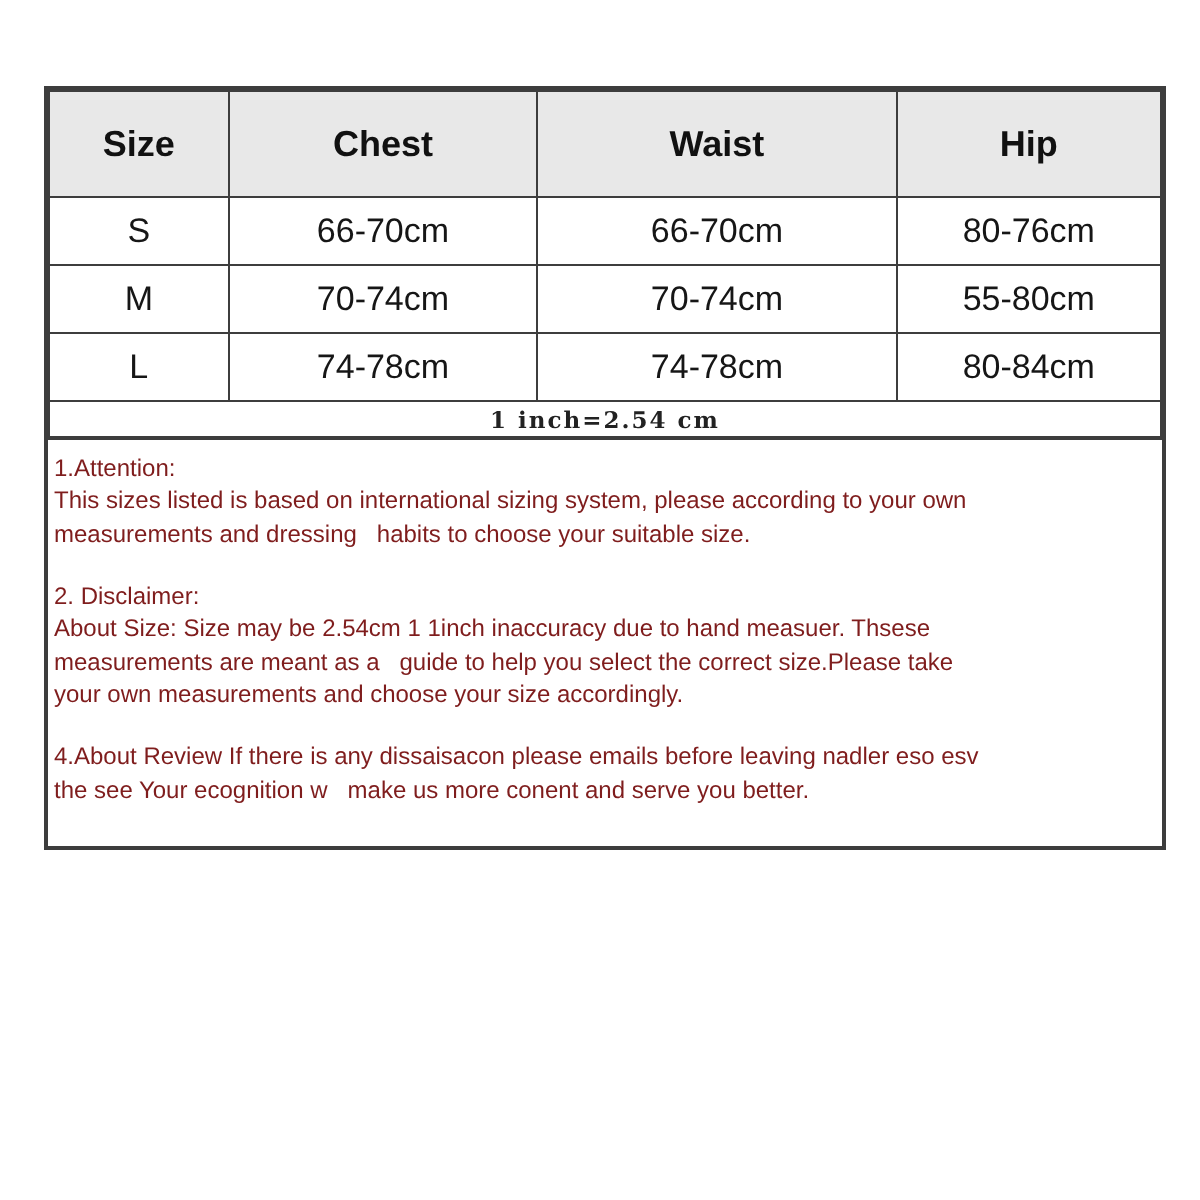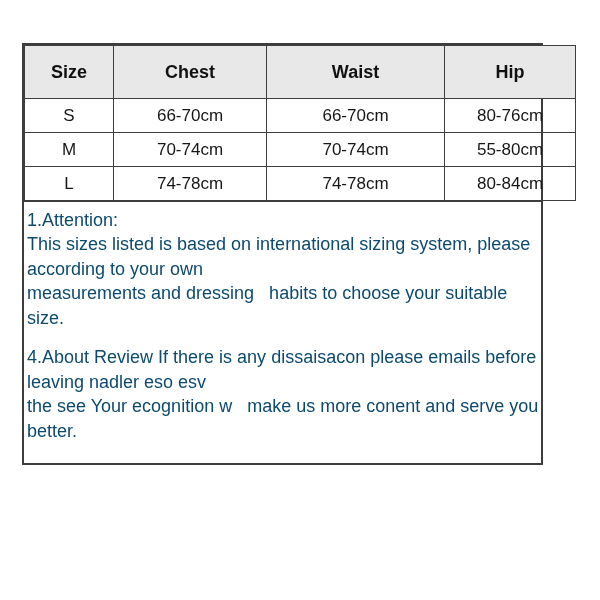--- a/index.html
+++ b/index.html
@@ -9,21 +9,21 @@
     height: 600px;
     background: #ffffff;
     font-family: "Liberation Sans", sans-serif;
     color: #1c1c1c;
     overflow: hidden;
   }
   .sheet {
     position: absolute;
     left: 22px;
     top: 43px;
-    width: 521px;
+    width: 561px;
     box-sizing: border-box;
     border: 2px solid #3d3d3d;
     background: #ffffff;
   }
   table.size-table {
     border-collapse: collapse;
     table-layout: fixed;
     width: 100%;
   }
   table.size-table th,
@@ -60,25 +60,25 @@
     font-size: 12.5px;
     height: 22px;
     letter-spacing: 0.6px;
   }
   .notes-box {
     border-top: 1px solid #3d3d3d;
     padding: 6px 2px 4px 3px;
     box-sizing: border-box;
   }
   .note-paragraph {
-    font-size: 18px;
+    font-size: 12px;
     line-height: 1.36;
     white-space: pre-wrap;
     margin: 0 0 15px 0;
-    color: #0c4a6e;
+    color: #7f1d1d;
   }
   .note-paragraph:last-child {
     margin-bottom: 16px;
   }
 </style>
 </head>
 <body>
 
 <div class="sheet">
 
@@ -109,24 +109,31 @@
         <td class="measure">70-74cm</td>
         <td class="measure">70-74cm</td>
         <td class="measure">55-80cm</td>
       </tr>
       <tr>
         <td class="measure">L</td>
         <td class="measure">74-78cm</td>
         <td class="measure">74-78cm</td>
         <td class="measure">80-84cm</td>
       </tr>
+      <tr>
+        <td class="note-cell note-inch" colspan="4">1 inch=2.54 cm</td>
+      </tr>
     </tbody>
   </table>
 
   <div class="notes-box">
     <div class="note-paragraph">1.Attention:
 This sizes listed is based on international sizing system, please according to your own
 measurements and dressing   habits to choose your suitable size.</div>
+    <div class="note-paragraph">2. Disclaimer:
+About Size: Size may be 2.54cm 1 1inch inaccuracy due to hand measuer. Thsese
+measurements are meant as a   guide to help you select the correct size.Please take
+your own measurements and choose your size accordingly.</div>
     <div class="note-paragraph">4.About Review If there is any dissaisacon please emails before leaving nadler eso esv
 the see Your ecognition w   make us more conent and serve you better.</div>
   </div>
 
 </div>
 
 </body></html>

